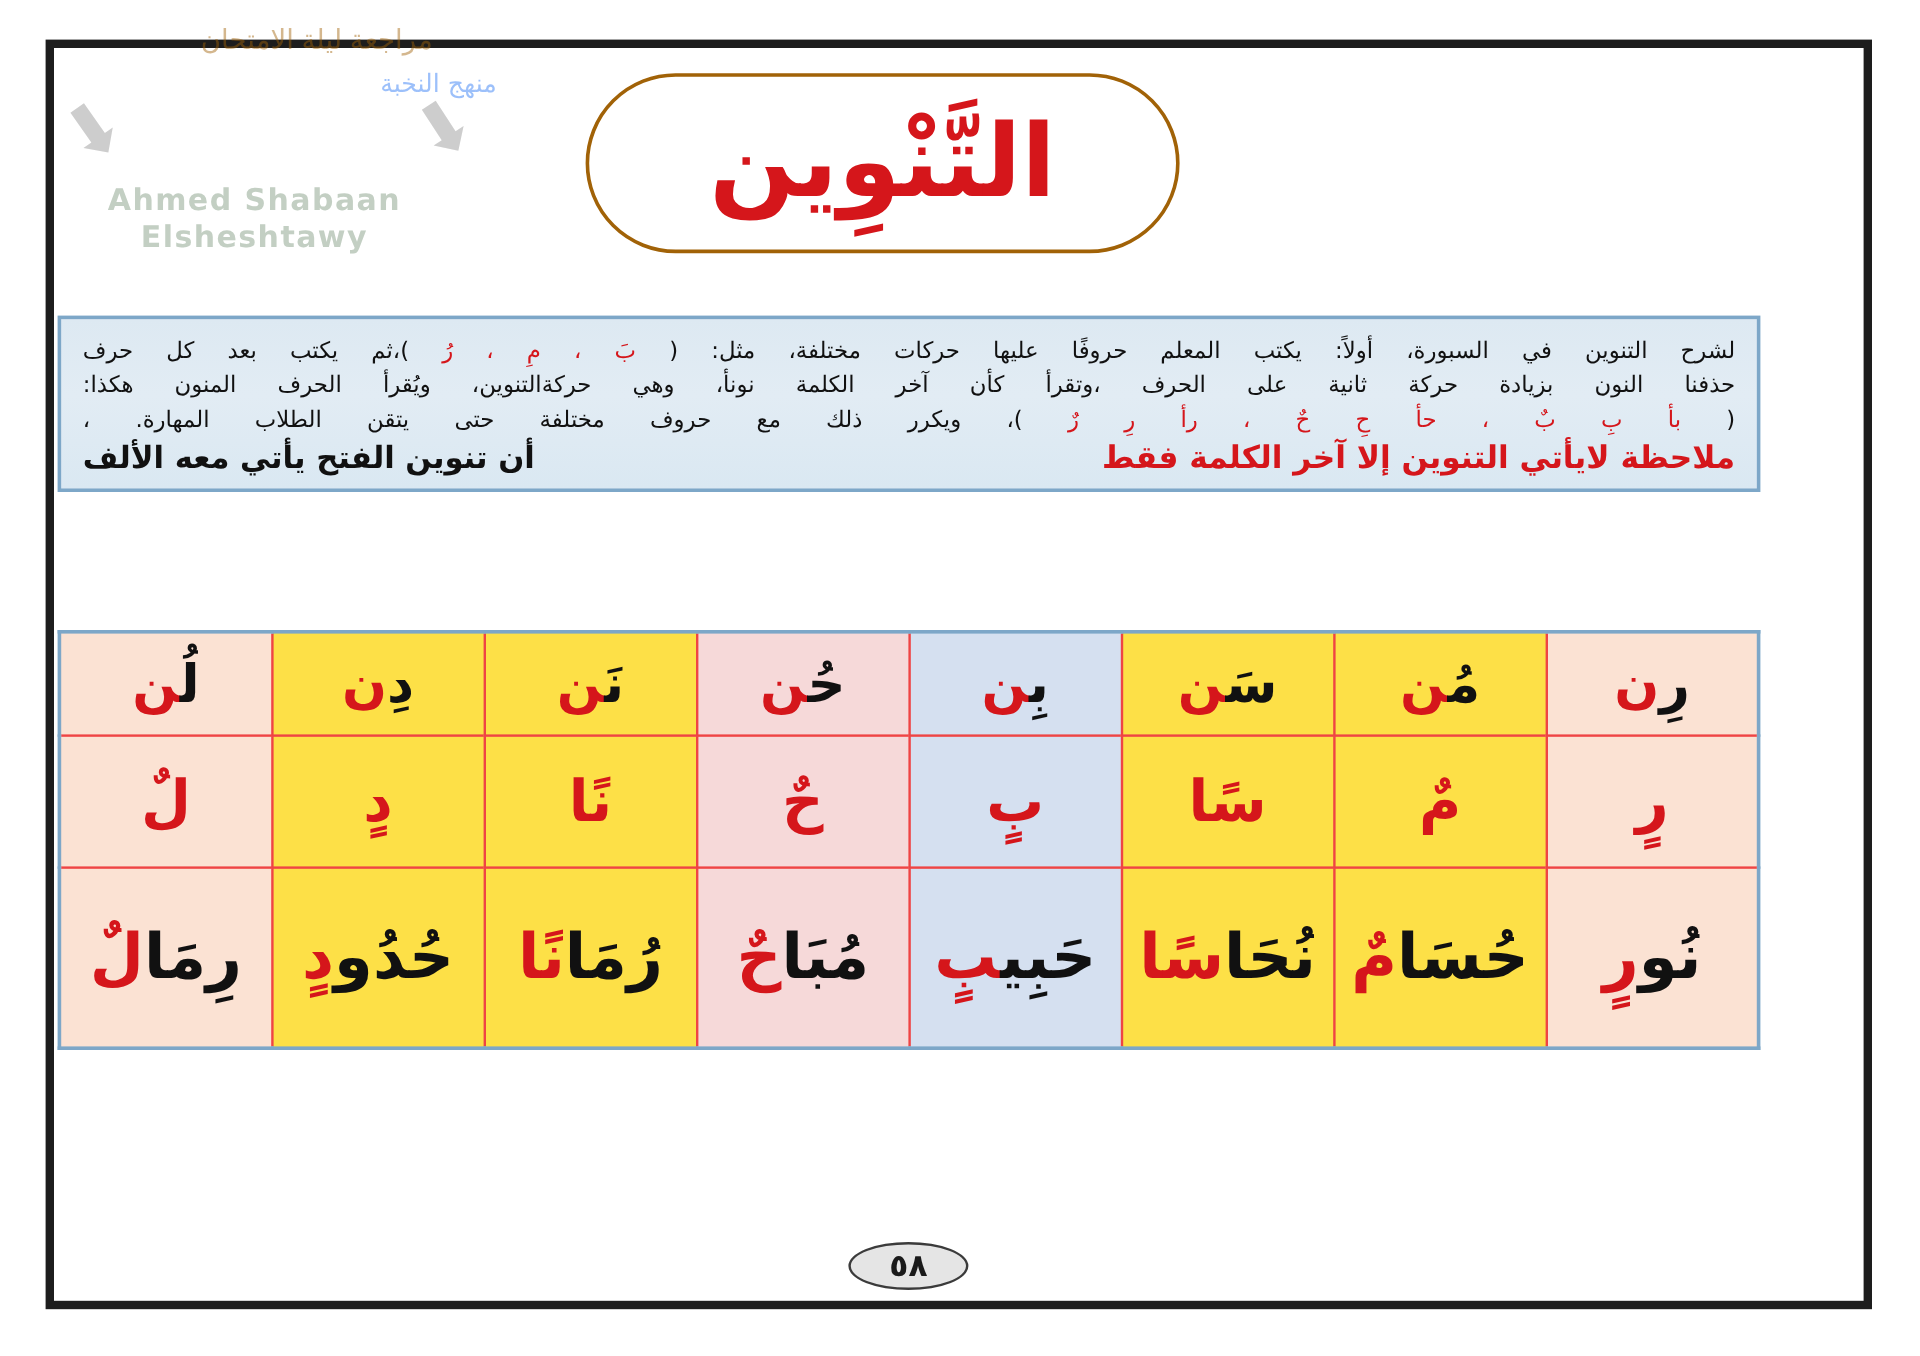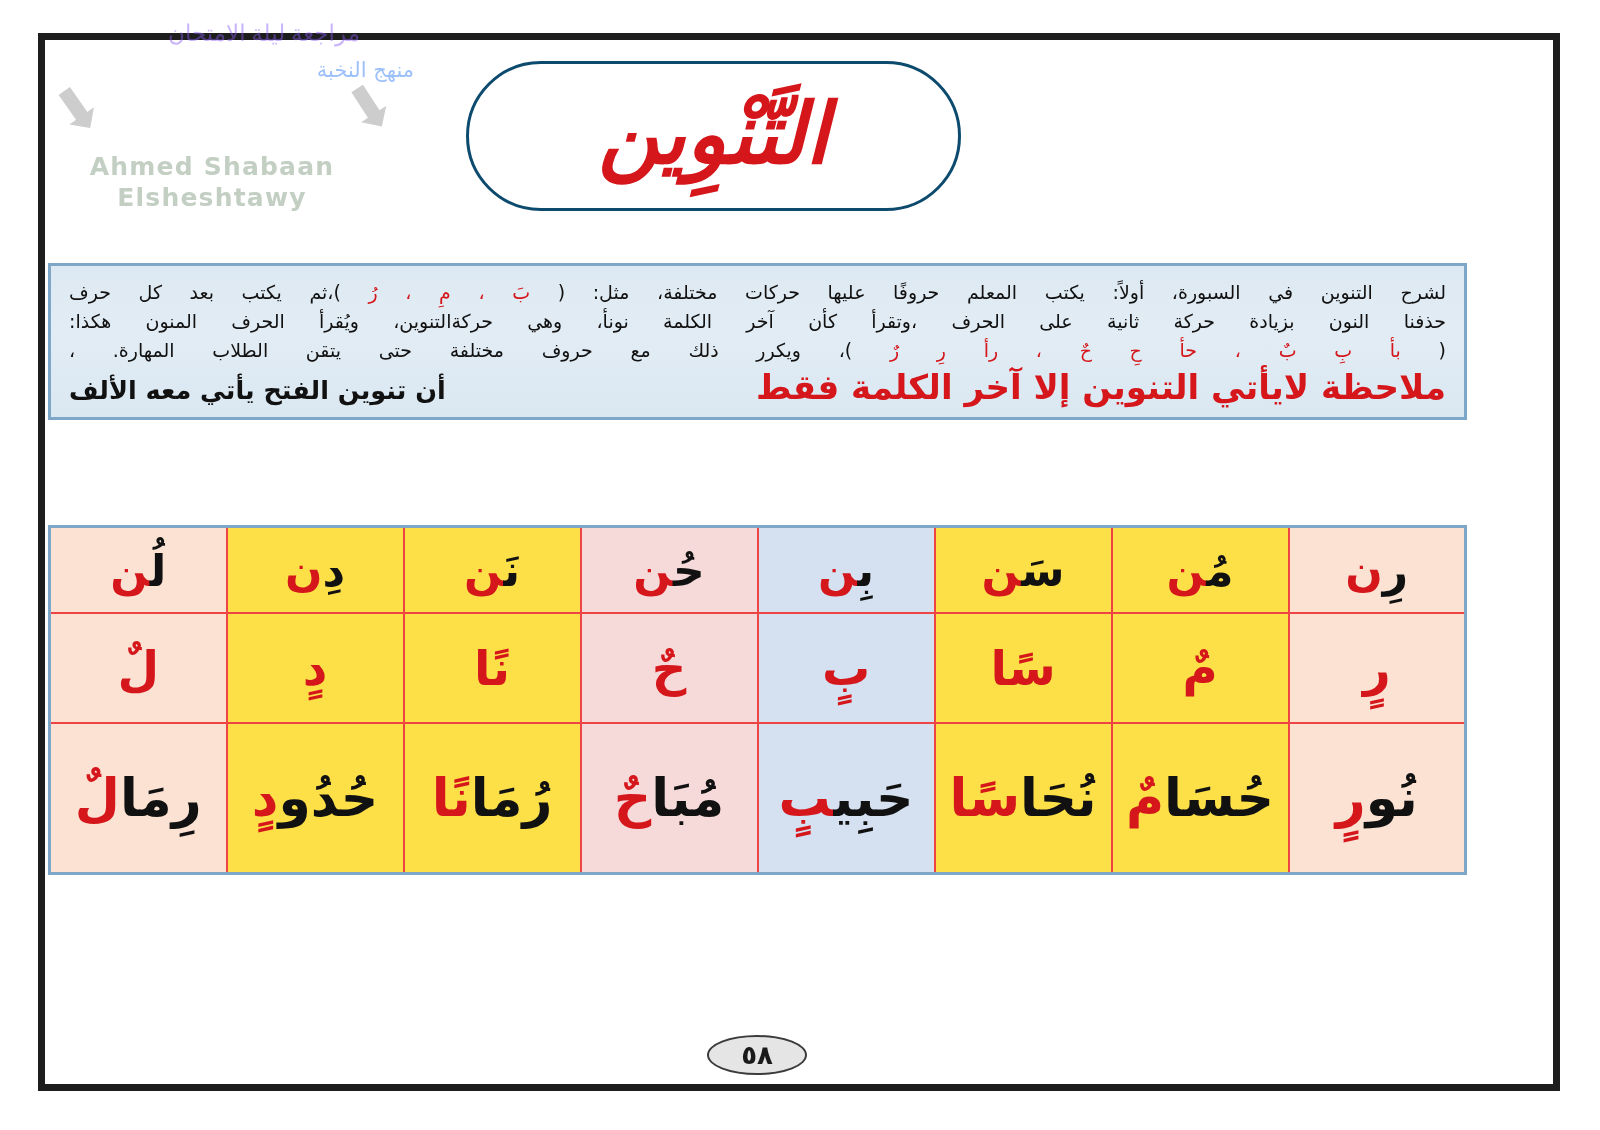--- a/index.html
+++ b/index.html
@@ -37,24 +37,24 @@
     pointer-events: none;
     z-index: 30;
   }
   .wm-arabic-top {
     position: absolute;
     left: 20px;
     top: 0px;
     width: 400px;
     text-align: center;
     font-size: 23px;
-    color: #8b5cf6;
+    color: #a16207;
     opacity: .45;
     direction: rtl;
-    font-family: Liberation Serif, serif;
+    font-family: Liberation Sans, sans-serif;
     letter-spacing: 1px;
   }
   .wm-arabic-sub {
     position: absolute;
     left: 40px;
     top: 38px;
     width: 330px;
     font-size: 21px;
     color: #3b82f6;
     opacity: .5;
@@ -81,32 +81,31 @@
     font-weight: bold;
     line-height: 1.22;
     color: #c3cfc3;
     letter-spacing: 1.2px;
     font-family: "DejaVu Sans", sans-serif;
   }
 
   
   #title-pill {
     position: absolute;
-    left: 466px;
+    left: 488px;
     top: 61px;
     width: 495px;
     height: 150px;
-    border: 3px solid #0c4a6e;
+    border: 3px solid #a16207;
     border-radius: 80px;
     background: #ffffff;
     display: flex;
     align-items: center;
     justify-content: center;
     box-sizing: border-box;
-    font-style: italic;
   }
   #title-text {
     direction: rtl;
     color: #d5161b;
     font-size: 84px;
     font-weight: bold;
     line-height: 1.05;
     font-family: "DejaVu Sans", sans-serif;
     white-space: nowrap;
     transform: translateY(-2px);
@@ -144,21 +143,21 @@
     margin-top: 2px;
   }
   #ex-last-black {
     color: #111111;
     font-size: 25.5px;
     font-weight: 600;
     white-space: nowrap;
   }
   #ex-note-red {
     color: #d5161b;
-    font-size: 34px;
+    font-size: 26px;
     font-weight: bold;
     white-space: nowrap;
     margin-left: 114px;
   }
 
   
   #word-table {
     position: absolute;
     left: 48px;
     top: 525px;

